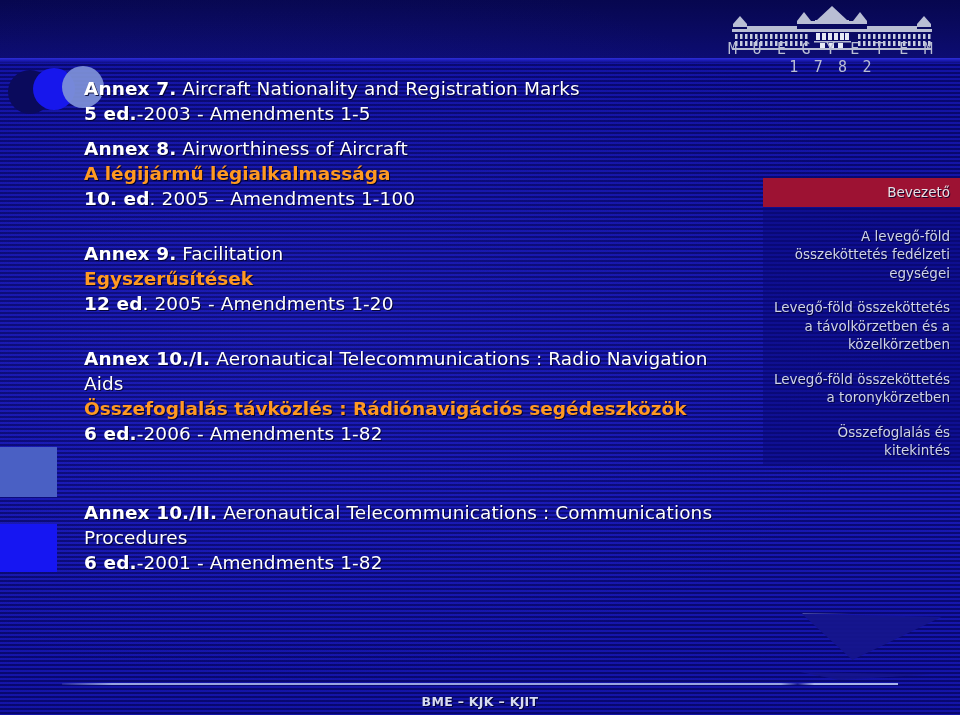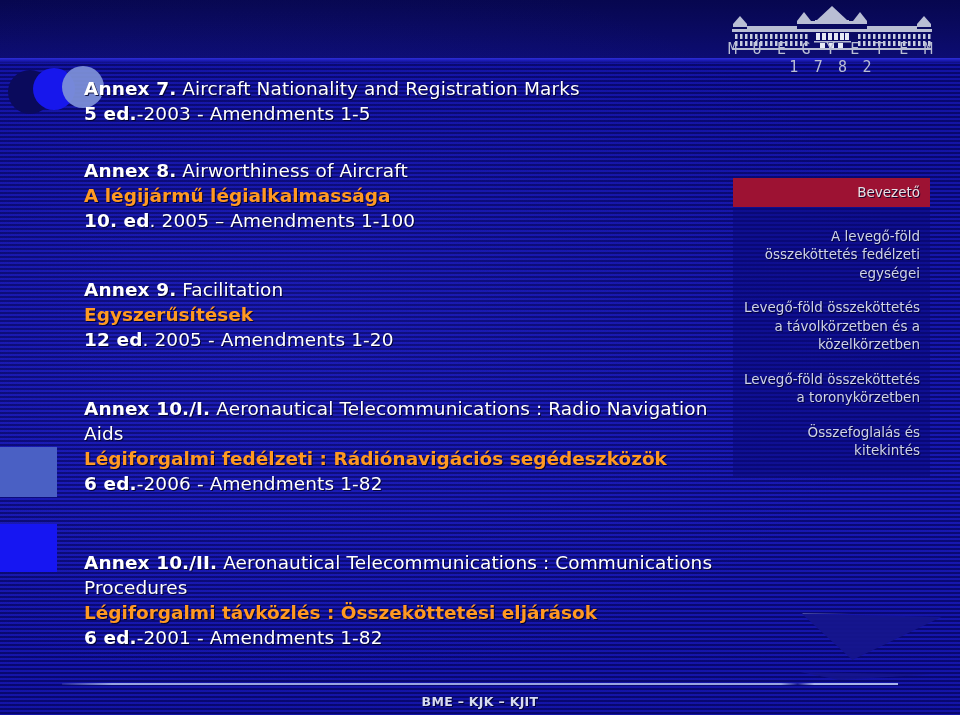--- a/index.html
+++ b/index.html
@@ -120,48 +120,48 @@
   }
   .logo svg { display: block; }
 
   
   .content {
     position: absolute;
     left: 84px; top: 76px;
     width: 630px;
   }
   .block {
-    margin-bottom: 32px;
+    margin-bottom: 10px;
   }
   .line {
     color: #ffffff;
     font-size: 18.5px;
     line-height: 25px;
     letter-spacing: 0.1px;
     text-shadow: 1px 1px 0 rgba(0,0,40,0.85);
     white-space: pre-wrap;
   }
   .line b { font-weight: bold; }
   .line-hu {
     color: #ff9922;
     font-weight: bold;
     font-size: 18.5px;
     line-height: 25px;
     text-shadow: 1px 1px 0 rgba(0,0,40,0.9);
   }
-  .block-gap-lg { margin-bottom: 44px; }
+  .block-gap-lg { margin-bottom: 30px; }
   .block-gap-xl { margin-bottom: 54px; }
 
   
   .sidebar {
     position: absolute;
-    left: 733px; top: 178px;
+    left: 763px; top: 178px;
     width: 197px;
     background: rgba(9, 9, 122, 0.55);
-    padding-bottom: 12px;
+    padding-bottom: 0;
   }
   .side-item {
     text-align: right;
     padding: 4px 10px 4px 8px;
     color: #cfd3e8;
     font-size: 13.5px;
     line-height: 18.5px;
     text-shadow: 1px 1px 0 rgba(0,0,40,0.8);
   }
   .side-item.active {
@@ -337,27 +337,26 @@
     </div>
 
     <div class="block block-gap-lg">
       <div class="line"><b>Annex 9.</b><span> Facilitation</span></div>
       <div class="line-hu">Egyszerűsítések</div>
       <div class="line"><b>12 ed</b><span>. 2005 - Amendments 1-20</span></div>
     </div>
 
     <div class="block block-gap-xl">
       <div class="line"><b>Annex 10./I.</b><span> Aeronautical Telecommunications : Radio Navigation Aids</span></div>
-      <div class="line-hu">Légiforgalmi fedélzeti : Rádiónavigációs segédeszközök</div>
+      <div class="line-hu">Összefoglalás távközlés : Rádiónavigációs segédeszközök</div>
       <div class="line"><b>6 ed.</b><span>-2006 - Amendments 1-82</span></div>
     </div>
 
     <div class="block">
       <div class="line"><b>Annex 10./II.</b><span> Aeronautical Telecommunications : Communications Procedures</span></div>
-      <div class="line-hu">Légiforgalmi távközlés : Összeköttetési eljárások</div>
       <div class="line"><b>6 ed.</b><span>-2001 - Amendments 1-82</span></div>
     </div>
 
   </div>
 
   <div class="sidebar">
     <div class="side-item active">Bevezető</div>
     <div class="side-item spaced">A levegő-föld összeköttetés fedélzeti egységei</div>
     <div class="side-item spaced">Levegő-föld összeköttetés a távolkörzetben és a közelkörzetben</div>
     <div class="side-item spaced">Levegő-föld összeköttetés a toronykörzetben</div>

